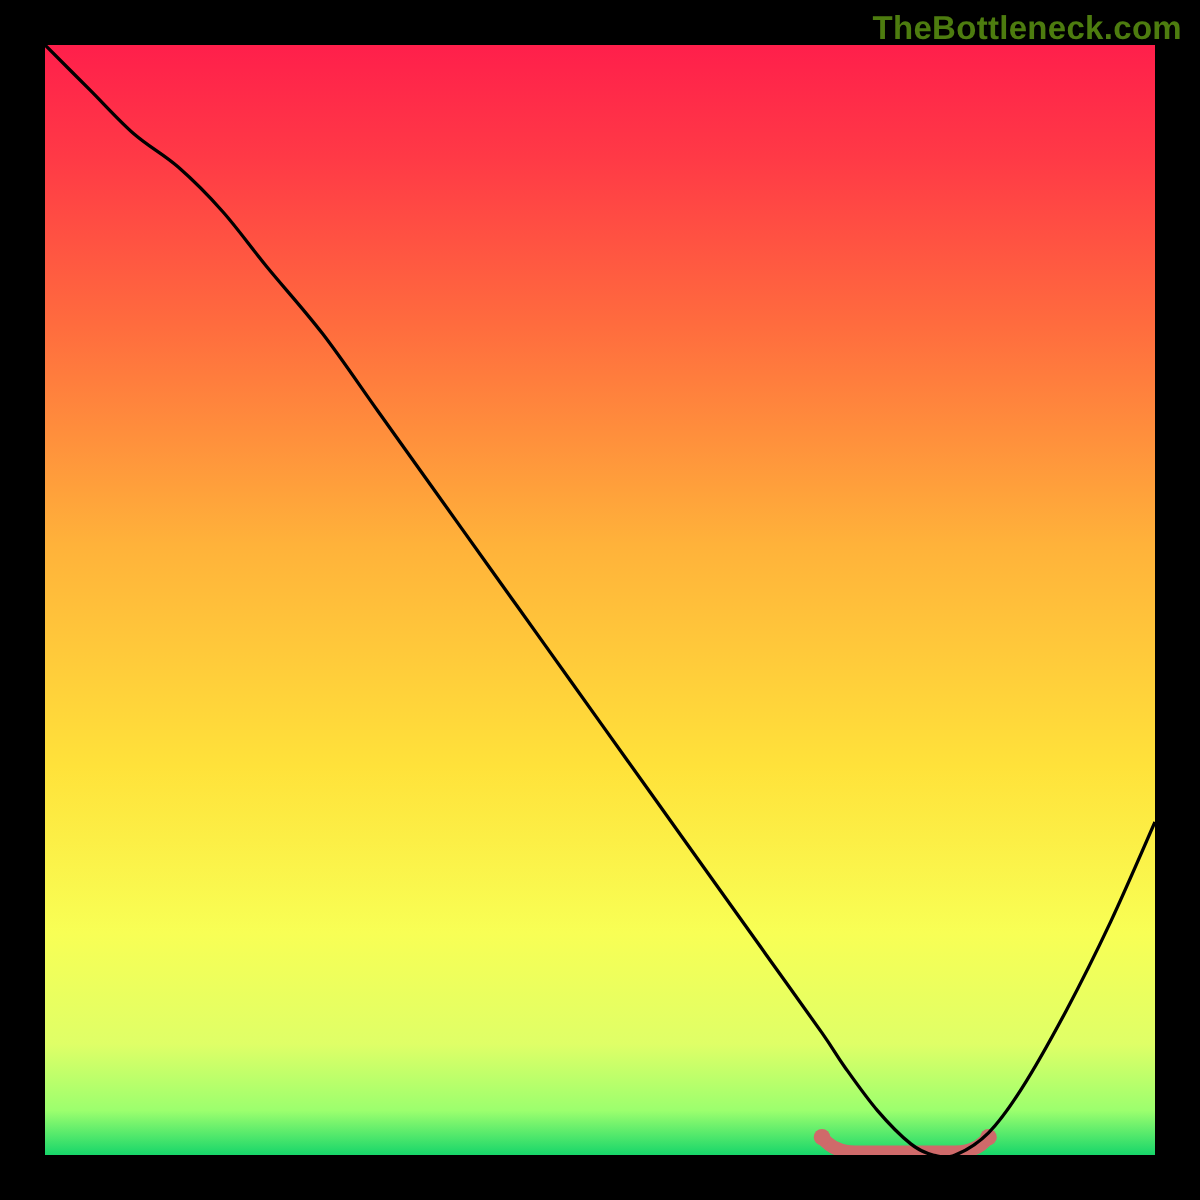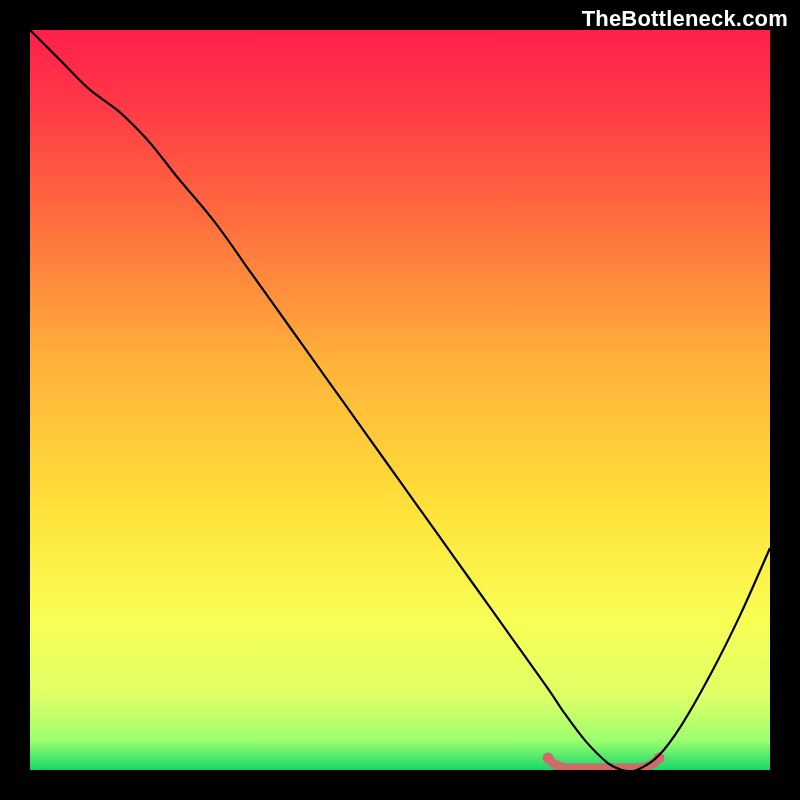--- a/index.html
+++ b/index.html
@@ -10,21 +10,21 @@
     height: 800px;
     background: #000;
   }
   .watermark {
     position: absolute;
     top: 6px;
     right: 12px;
     font-family: Arial, Helvetica, sans-serif;
     font-size: 22px;
     font-weight: 600;
-    color: #ffffff;
+    color: #4d7c0f;
     letter-spacing: 0.2px;
   }
   .plot-area {
     position: absolute;
     left: 30px;
     top: 30px;
     width: 740px;
     height: 740px;
   }
   .plot-svg {

